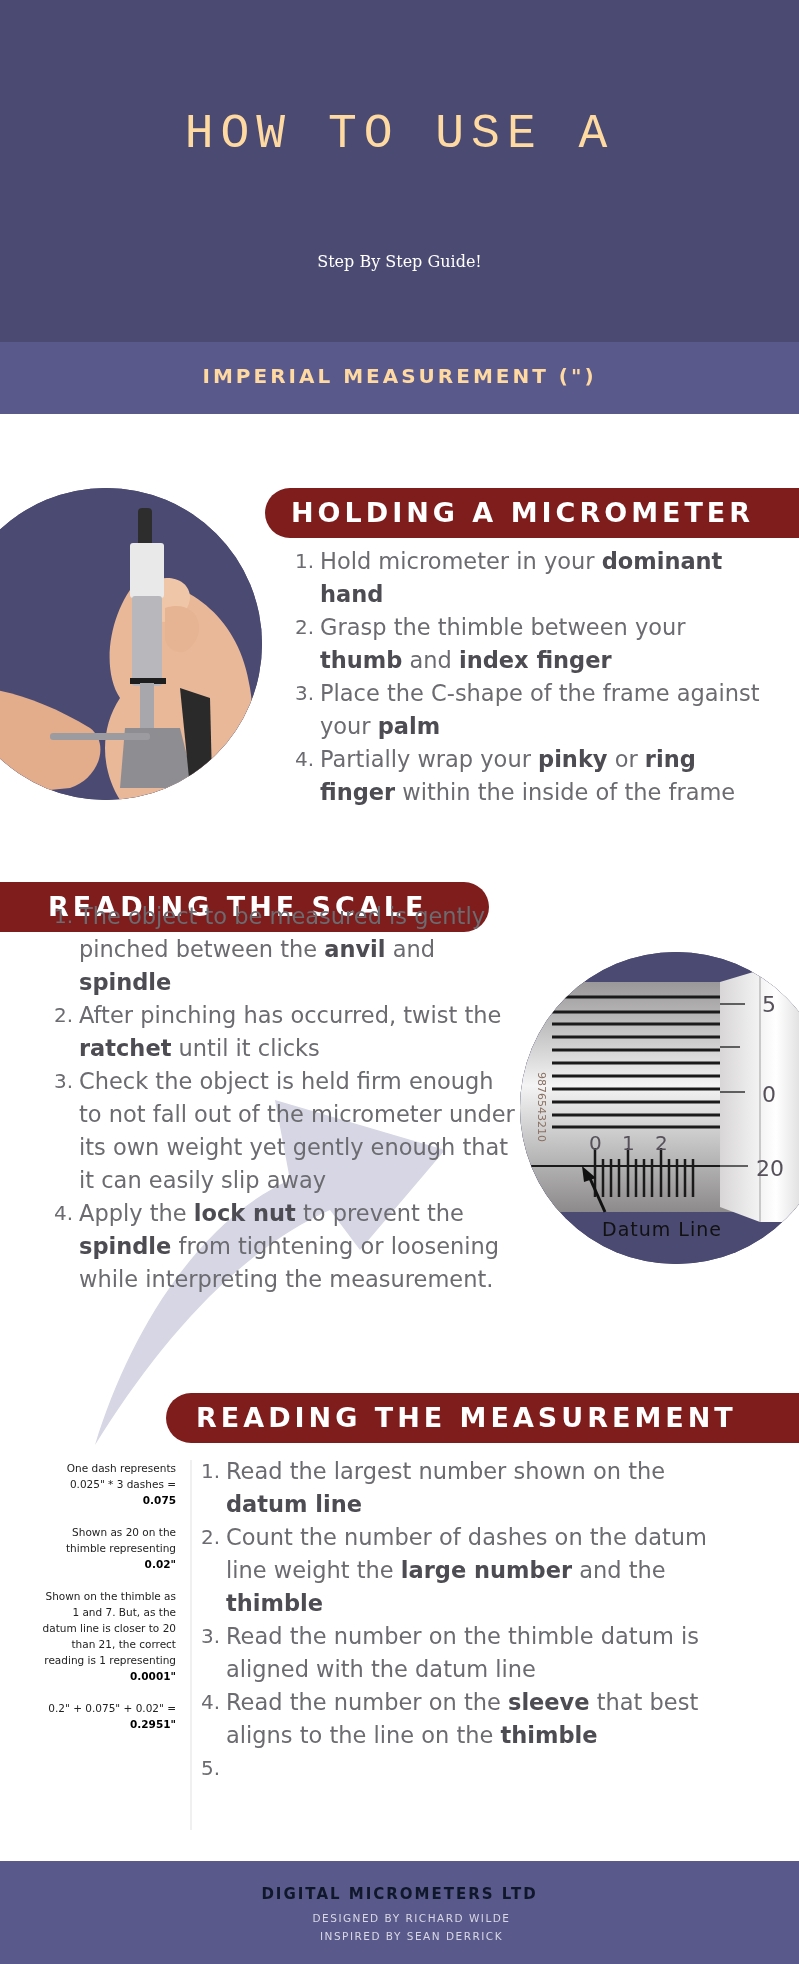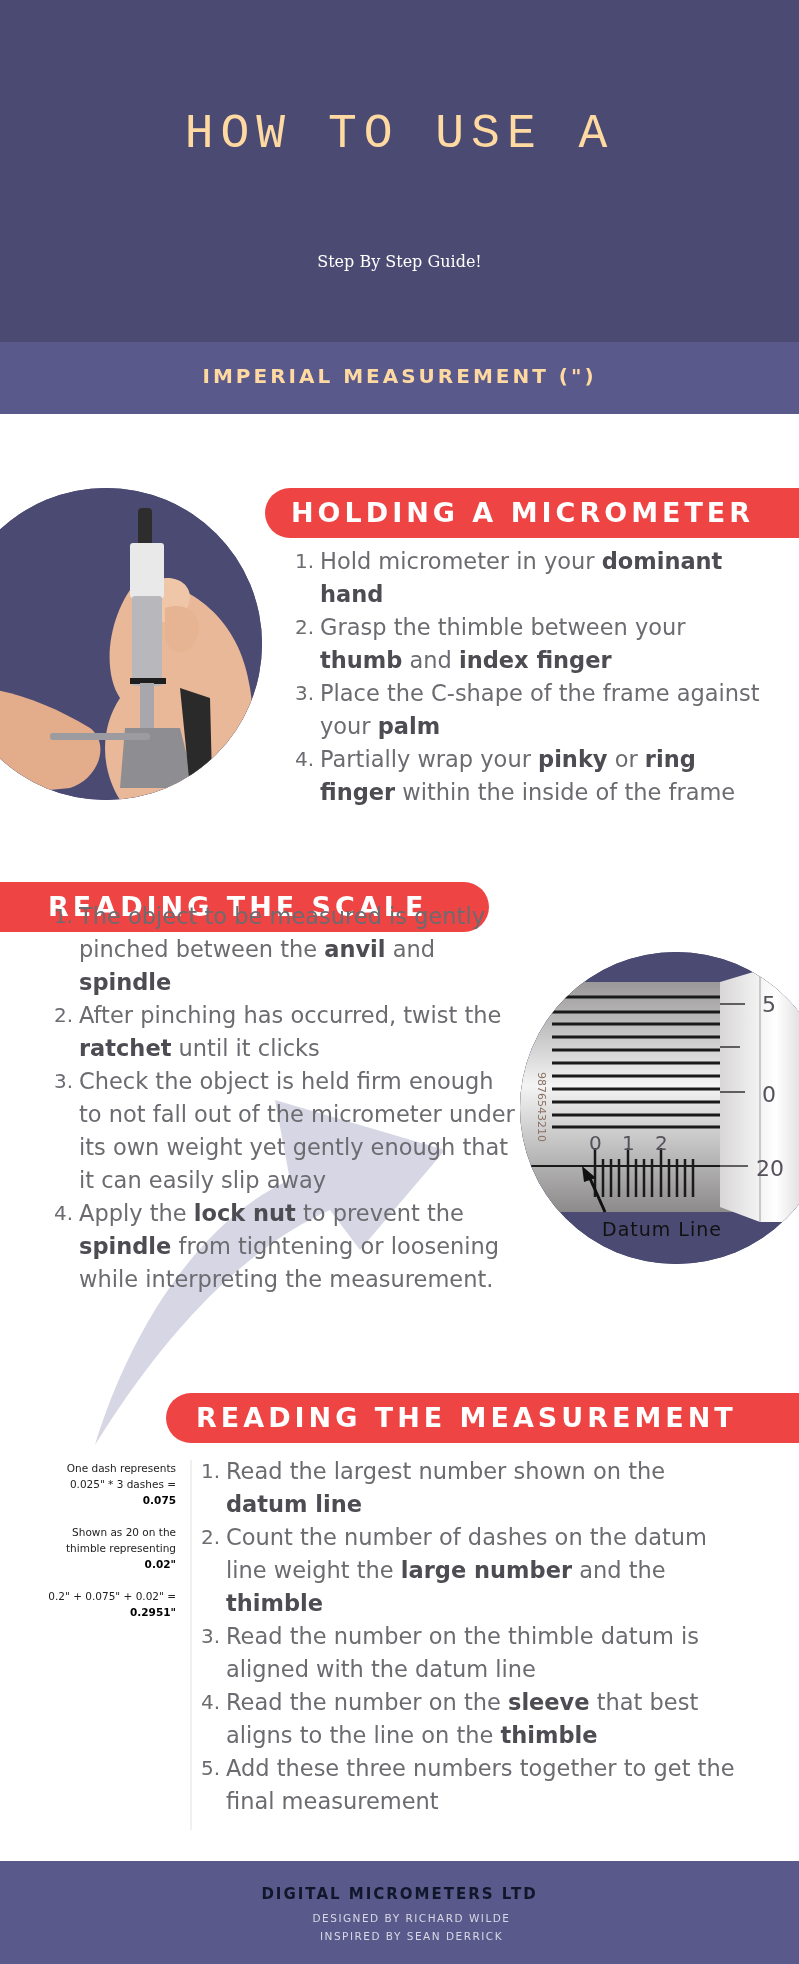--- a/index.html
+++ b/index.html
@@ -9,21 +9,21 @@
   .hero { position: absolute; left: 0; top: 0; width: 799px; height: 342px; background: #4a4a72; }
   .hero-title { position: absolute; left: 0; width: 799px; top: 106px; text-align: center; color: #fed9a1;
     font-family: Liberation Mono, monospace; font-size: 48px; letter-spacing: 7px; line-height: 56px; font-weight: normal; }
   .hero-sub { position: absolute; left: 0; width: 799px; top: 244px; text-align: center; color: #ffffff;
     font-family: "DejaVu Serif", serif; font-size: 16px; margin-top: 8px; }
 
   .band { position: absolute; left: 0; top: 342px; width: 799px; height: 72px; background: #5a598b; }
   .band-text { position: absolute; left: 0; width: 799px; top: 364px; text-align: center; color: #fed9a1;
     font-size: 20px; letter-spacing: 3px; font-weight: bold; }
 
-  .pill { position: absolute; height: 50px; background: #ef4444; color: #ffffff; font-weight: bold;
+  .pill { position: absolute; height: 50px; background: #7f1d1d; color: #ffffff; font-weight: bold;
     font-size: 27px; letter-spacing: 4px; line-height: 50px; white-space: nowrap; }
   .pill-right { border-radius: 26px 0 0 26px; }
   .pill-left { border-radius: 0 26px 26px 0; margin-top: 44px; }
 
   .circle { position: absolute; border-radius: 50%; overflow: hidden; background: #4a4a72; }
 
   ol.steps { position: absolute; list-style: none; font-size: 22.5px; line-height: 33px; color: #6b6b70; }
   ol.steps li { position: relative; padding-left: 34px; }
   ol.steps li .num { position: absolute; left: 0; top: 0; width: 32px; text-align: right; padding-right: 4px; font-size: 20px; }
   ol.steps b { color: #4c4c52; font-weight: bold; }
@@ -169,28 +169,29 @@
   </svg>
 </div>
 
 <div class="pill pill-right" style="left:166px; top:1393px; width:633px; padding-left:30px;">
   <span>READING THE MEASUREMENT</span>
 </div>
 
 <div class="notes">
   <div class="note"><span>One dash represents 0.025" * 3 dashes = </span><b>0.075</b></div>
   <div class="note"><span>Shown as 20 on the thimble representing </span><b>0.02"</b></div>
+  <div class="note"><span>Shown on the thimble as 1 and 7. But, as the datum line is closer to 20 than 21, the correct reading is 1 representing </span><b>0.0001"</b></div>
   <div class="note"><span>0.2" + 0.075" + 0.02" = </span><b>0.2951"</b></div>
 </div>
 <div class="divider"></div>
 
 <ol class="steps" style="left:192px; top:1455px; width:560px;">
     <li><span class="num">1.</span><span>Read the largest number shown on the </span><b>datum line</b></li>
     <li><span class="num">2.</span><span>Count the number of dashes on the datum line weight the </span><b>large number</b><span> and the </span><b>thimble</b></li>
     <li><span class="num">3.</span><span>Read the number on the thimble datum is aligned with the datum line</span></li>
     <li><span class="num">4.</span><span>Read the number on the </span><b>sleeve</b><span> that best aligns to the line on the </span><b>thimble</b></li>
-    <li><span class="num">5.</span><span>Add these three numbers together to get the final measurement</span></li>
+    <li><span class="num">5.</span></li>
   </ol>
 
 <div class="footer"></div>
 <div class="footer-title">DIGITAL MICROMETERS LTD</div>
 <div class="footer-line" style="top:1912px;">DESIGNED BY RICHARD WILDE</div>
 <div class="footer-line" style="top:1930px;">INSPIRED BY SEAN DERRICK</div>
 
 </body></html>

